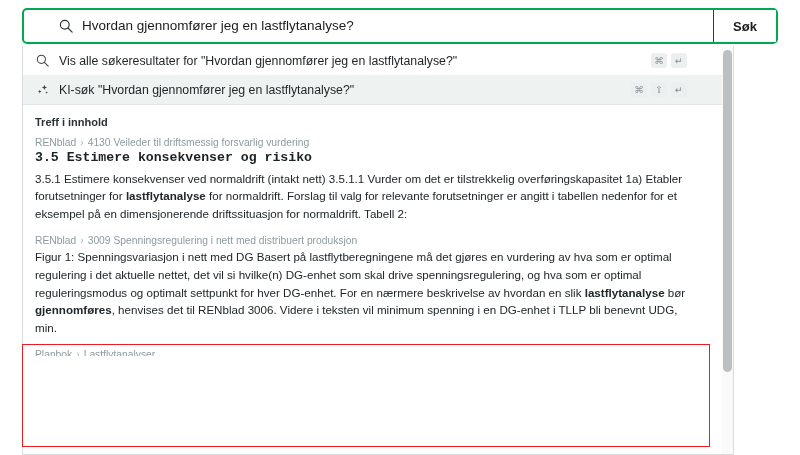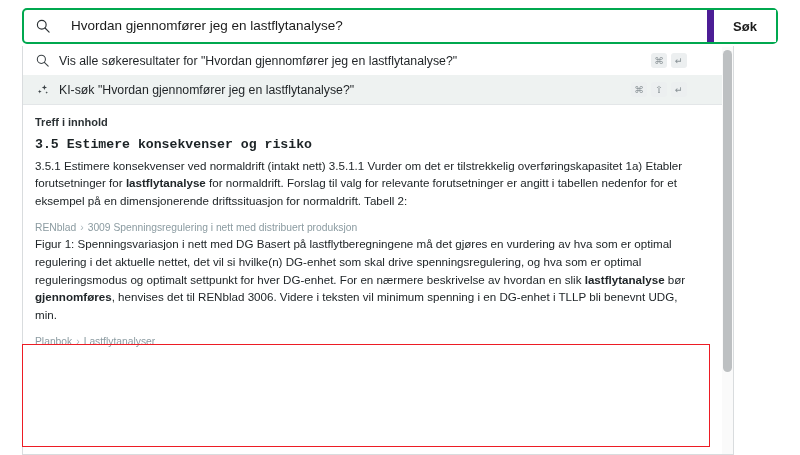--- a/index.html
+++ b/index.html
@@ -27,23 +27,24 @@
     border-radius: 5px;
     background: #ffffff;
     display: flex;
     align-items: stretch;
     z-index: 30;
   }
   #search-field {
     flex: 1 1 auto;
     display: flex;
     align-items: center;
-    gap: 21px;
+    gap: 9px;
     padding: 0 12px;
     min-width: 0;
+    margin-left: 23px;
   }
   .magnifier {
     flex: 0 0 auto;
     width: 14px;
     height: 14px;
     display: block;
   }
   .magnifier svg { display: block; }
   #search-value {
     font-size: 13.5px;
@@ -52,21 +53,21 @@
     overflow: hidden;
     text-overflow: ellipsis;
     line-height: 1;
   }
   #search-submit {
     flex: 0 0 auto;
     width: 62px;
     display: flex;
     align-items: center;
     justify-content: center;
-    border-left: 7px solid #4c1d95;
+    border-left: 1px solid #4c1d95;
     font-size: 13px;
     font-weight: 700;
     color: #1b1b1b;
     background: #ffffff;
     cursor: pointer;
     user-select: none;
   }
 
   
   #dropdown {
@@ -260,20 +261,21 @@
       <span class="kbd">↵</span>
     </span>
   </div>
 
   <div class="quick-divider"></div>
 
   <div id="results-scroll">
     <div class="section-label">Treff i innhold</div>
     <div id="results-list">
         <div class="result-item">
+          <div class="crumb"><span>RENblad</span><span class="sep">›</span><span>4130 Veileder til driftsmessig forsvarlig vurdering</span></div>
           <div class="res-title"><span>3.5 Estimere konsekvenser og risiko</span></div>
           <div class="res-snippet"><span>3.5.1 Estimere konsekvenser ved normaldrift (intakt nett) 3.5.1.1 Vurder om det er tilstrekkelig overføringskapasitet 1a) Etabler forutsetninger for </span><b>lastflytanalyse</b><span> for normaldrift. Forslag til valg for relevante forutsetninger er angitt i tabellen nedenfor for et eksempel på en dimensjonerende driftssituasjon for normaldrift. Tabell 2:</span></div>
         </div>
         <div class="result-item">
           <div class="crumb"><span>RENblad</span><span class="sep">›</span><span>3009 Spenningsregulering i nett med distribuert produksjon</span></div>
           <div class="res-snippet"><span>Figur 1: Spenningsvariasjon i nett med DG Basert på lastflytberegningene må det gjøres en vurdering av hva som er optimal regulering i det aktuelle nettet, det vil si hvilke(n) DG-enhet som skal drive spenningsregulering, og hva som er optimal reguleringsmodus og optimalt settpunkt for hver DG-enhet. For en nærmere beskrivelse av hvordan en slik </span><b>lastflytanalyse</b><span> bør </span><b>gjennomføres</b><span>, henvises det til RENblad 3006. Videre i teksten vil minimum spenning i en DG-enhet i TLLP bli benevnt UDG, min.</span></div>
         </div>
         <div class="result-item">
           <div class="crumb"><span>Planbok</span><span class="sep">›</span><span>Lastflytanalyser</span></div>
         </div>

